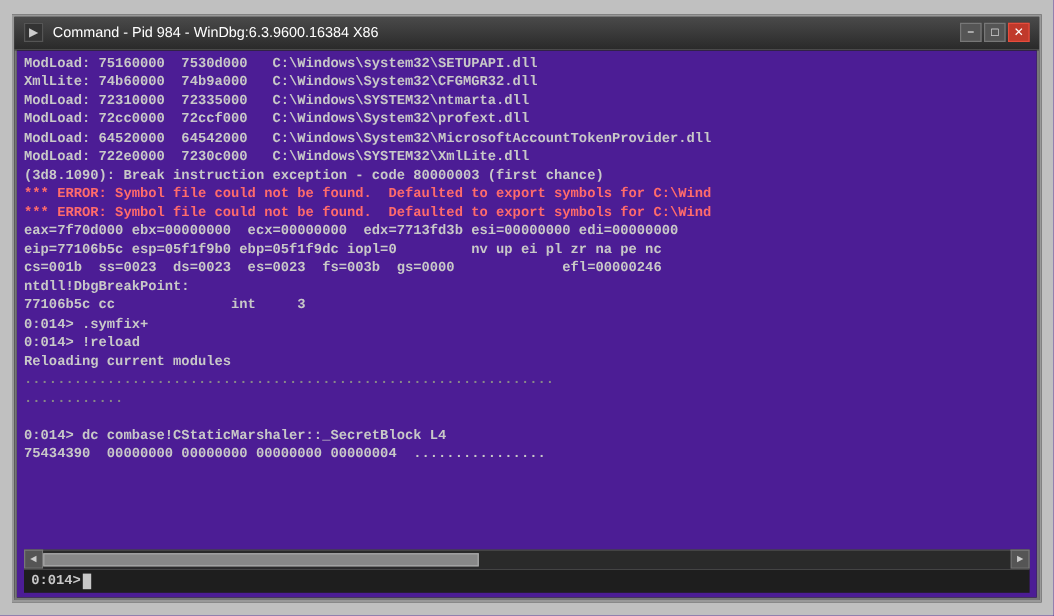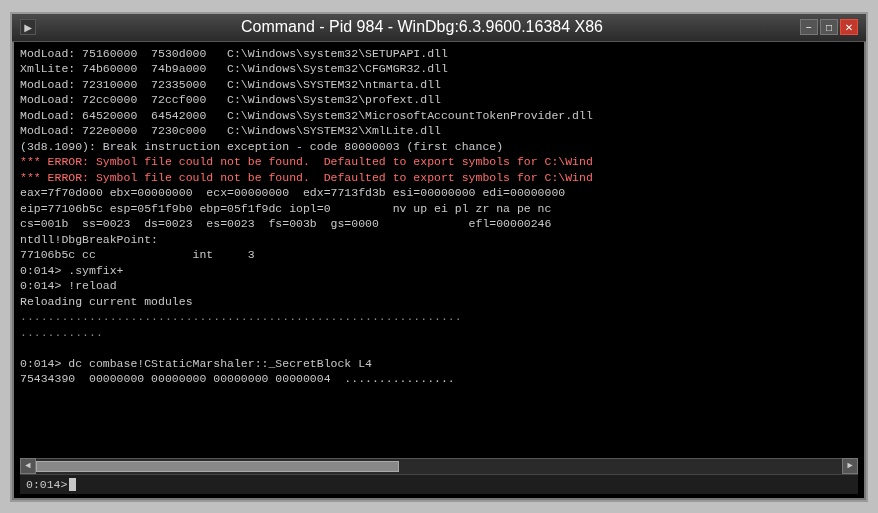--- a/index.html
+++ b/index.html
@@ -45,24 +45,23 @@
       border: 1px solid #555;
       display: flex;
       align-items: center;
       justify-content: center;
       color: #ccc;
       font-size: 10px;
     }
 
     .title-bar-text {
       color: #ffffff;
-      font-size: 16px;
+      font-size: 12px;
       font-family: Arial, sans-serif;
       flex: 1;
-      text-align: center;
     }
 
     .title-bar-controls {
       display: flex;
       gap: 2px;
     }
 
     .title-btn {
       width: 18px;
       height: 16px;
@@ -92,23 +91,24 @@
       border-top: none;
     }
 
     .terminal {
       flex: 1;
       overflow: hidden;
       padding: 4px 6px;
       font-family: 'Courier New', Courier, monospace;
       font-size: 11.5px;
       color: #c8c8c8;
-      background: #000000;
+      background: #4c1d95;
       display: flex;
       flex-direction: column;
+      font-weight: bold;
     }
 
     .output-wrap {
       flex: 1;
       overflow-y: scroll;
       overflow-x: hidden;
     }
 
     .output-wrap::-webkit-scrollbar {
       width: 16px;

